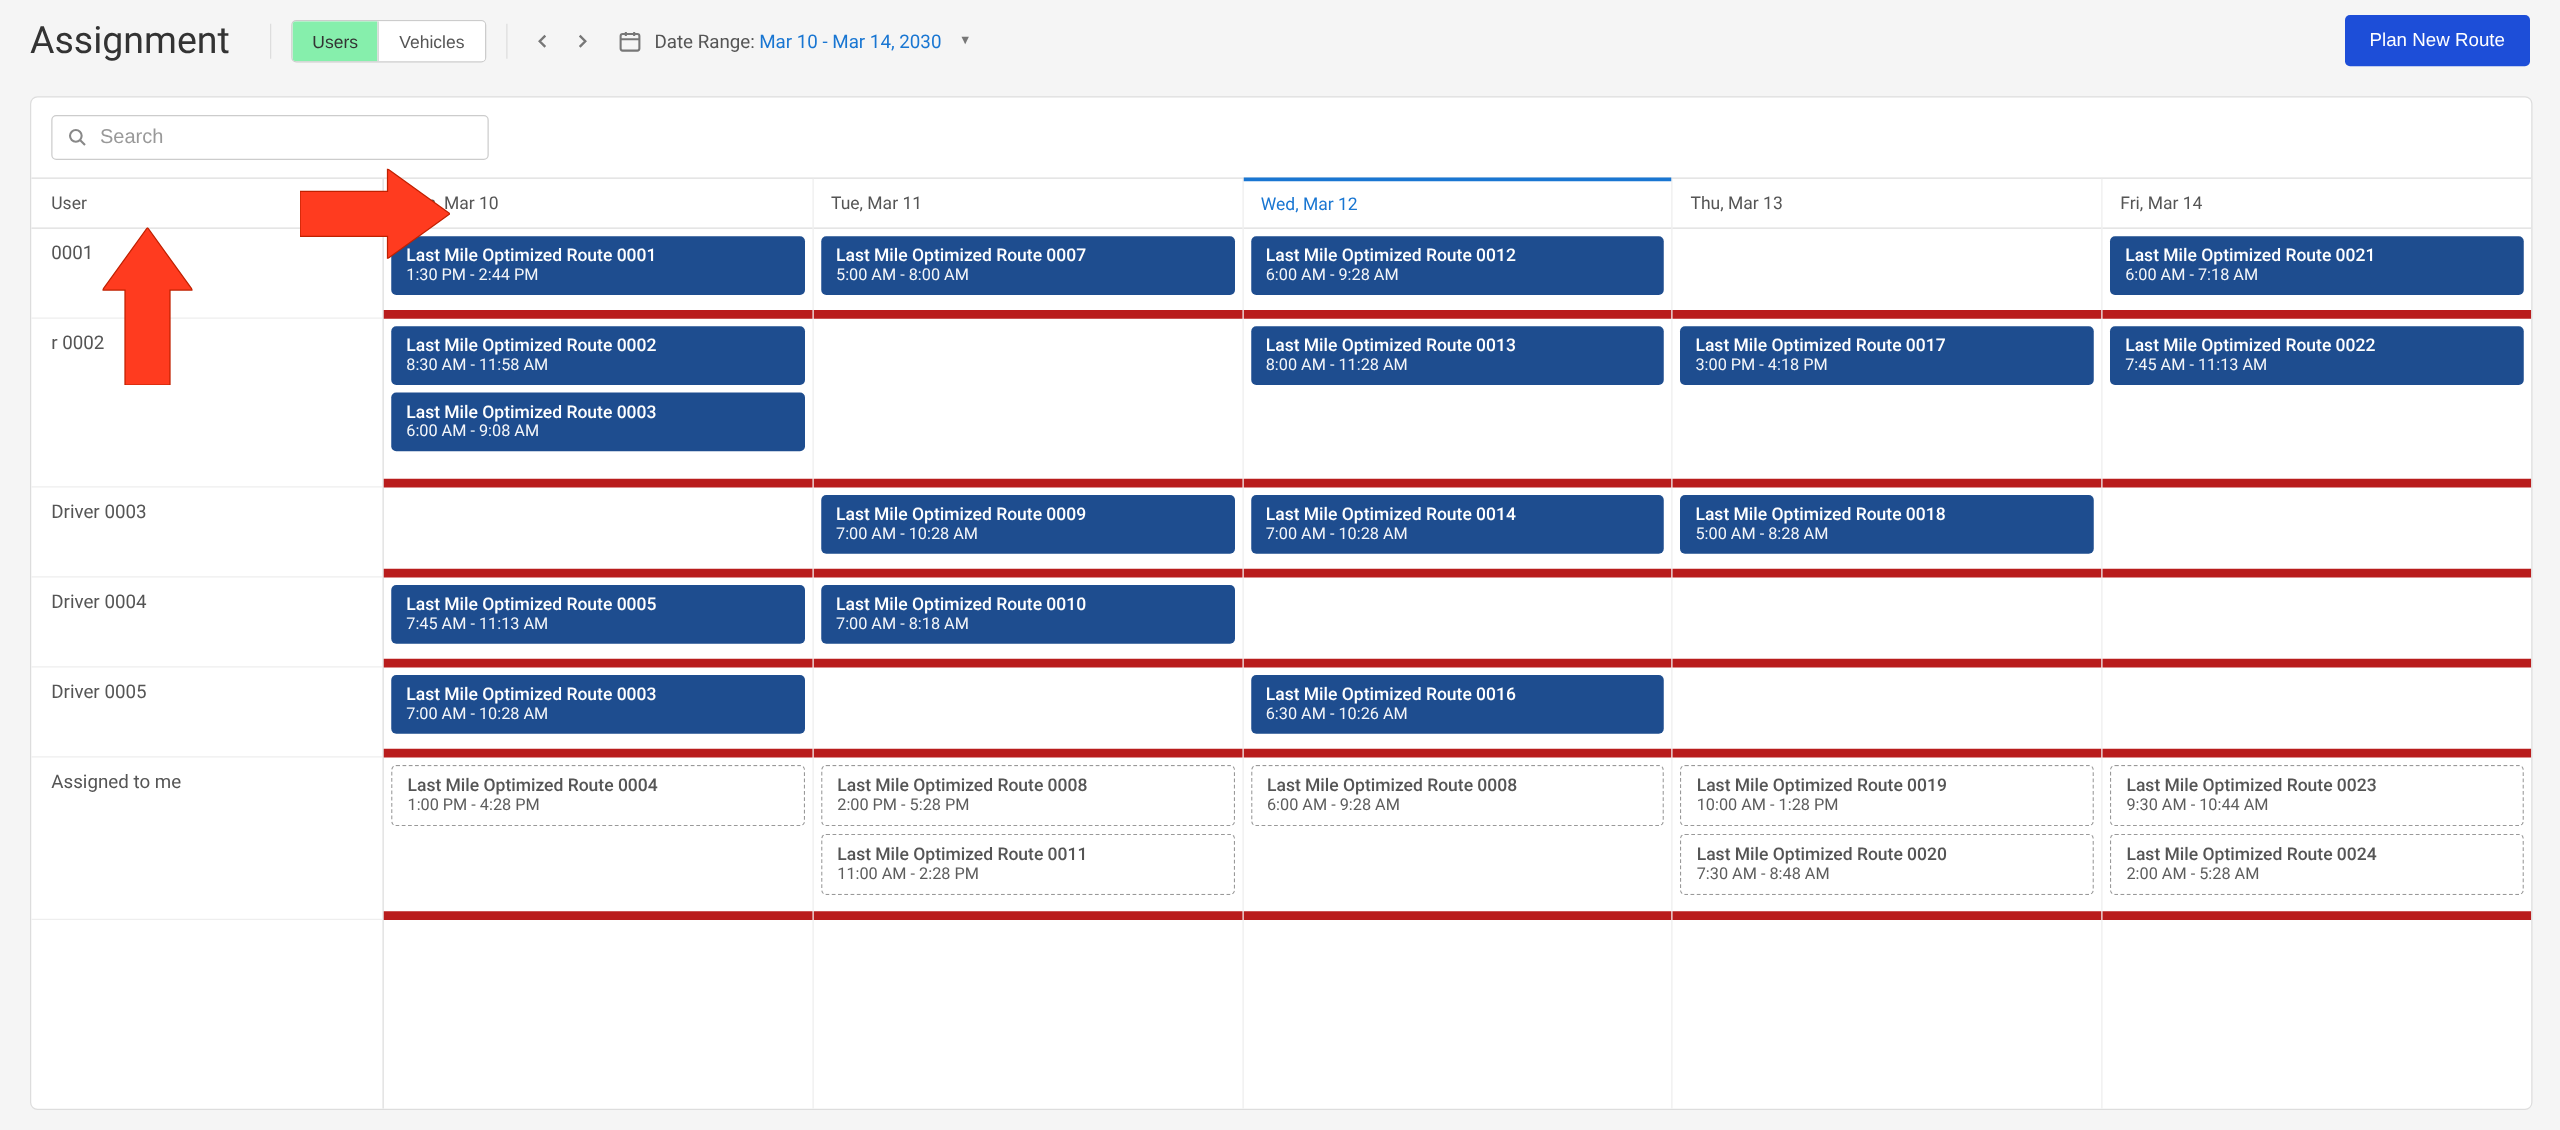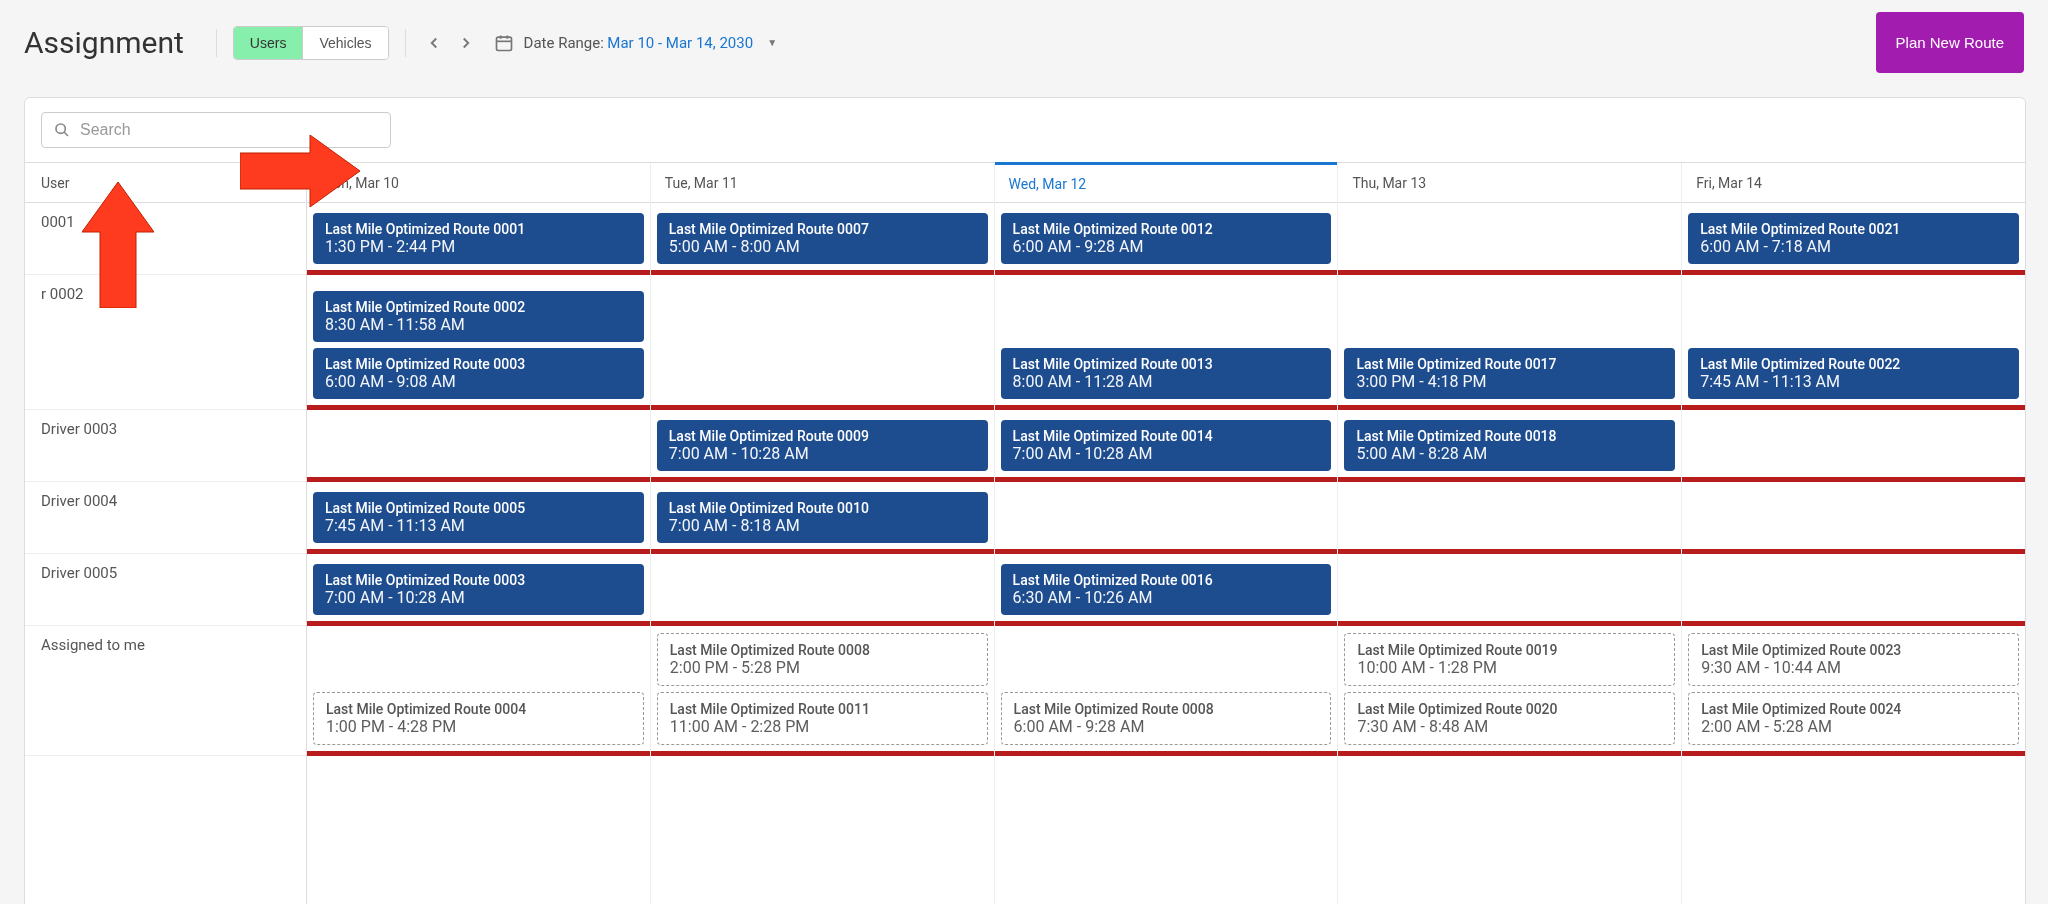--- a/index.html
+++ b/index.html
@@ -74,24 +74,24 @@
     }
     .date-label { color: #555; font-size: 15px;}
     .date-value { color: #1976d2; font-size: 15px;}
     .caret {
       color: #777;
       font-size: 10px;
       margin-left: 4px;
     }
     .spacer { flex: 1; }
     .primary-btn {
-      background: #a21caf;
+      background: #1d4ed8;
       color: #fff;
       border: none;
-      padding: 22px 20px;
+      padding: 12px 20px;
       border-radius: 4px;
       font-size: 15px;
       font-weight: 500;
       cursor: pointer;
     }
     .panel {
       margin: 0 22px 22px 24px;
       background: #fff;
       border: 1px solid #ddd;
       border-radius: 6px;
@@ -167,47 +167,46 @@
     .day-header.selected {
       color: #1976d2;
       border-top: 3px solid #1976d2;
       margin-top: -1px;
       height: 41px;
     }
     .day-body {
       flex: 1;
     }
     .route-row {
-      border-bottom: 5px solid #b91c1c;
+      border-bottom: 7px solid #b91c1c;
       padding: 6px;
       display: flex;
       flex-direction: column;
       gap: 6px;
-      justify-content: flex-end;
     }
     .route-card {
       background: #1e4d8f;
       color: #fff;
       border-radius: 4px;
       padding: 8px 12px;
     }
     .route-card.outline {
       background: #fff;
       color: #555;
       border: 1px dashed #999;
     }
     .route-title {
       font-size: 14px;
       font-weight: 500;
       white-space: nowrap;
       overflow: hidden;
       text-overflow: ellipsis;
     }
     .route-time {
-      font-size: 16px;
+      font-size: 13px;
       opacity: 0.95;
     }
     .arrow-horizontal {
       position: absolute;
       left: 240px;
       top: 135px;
       z-index: 10;
     }
     .arrow-vertical {
       position: absolute;

